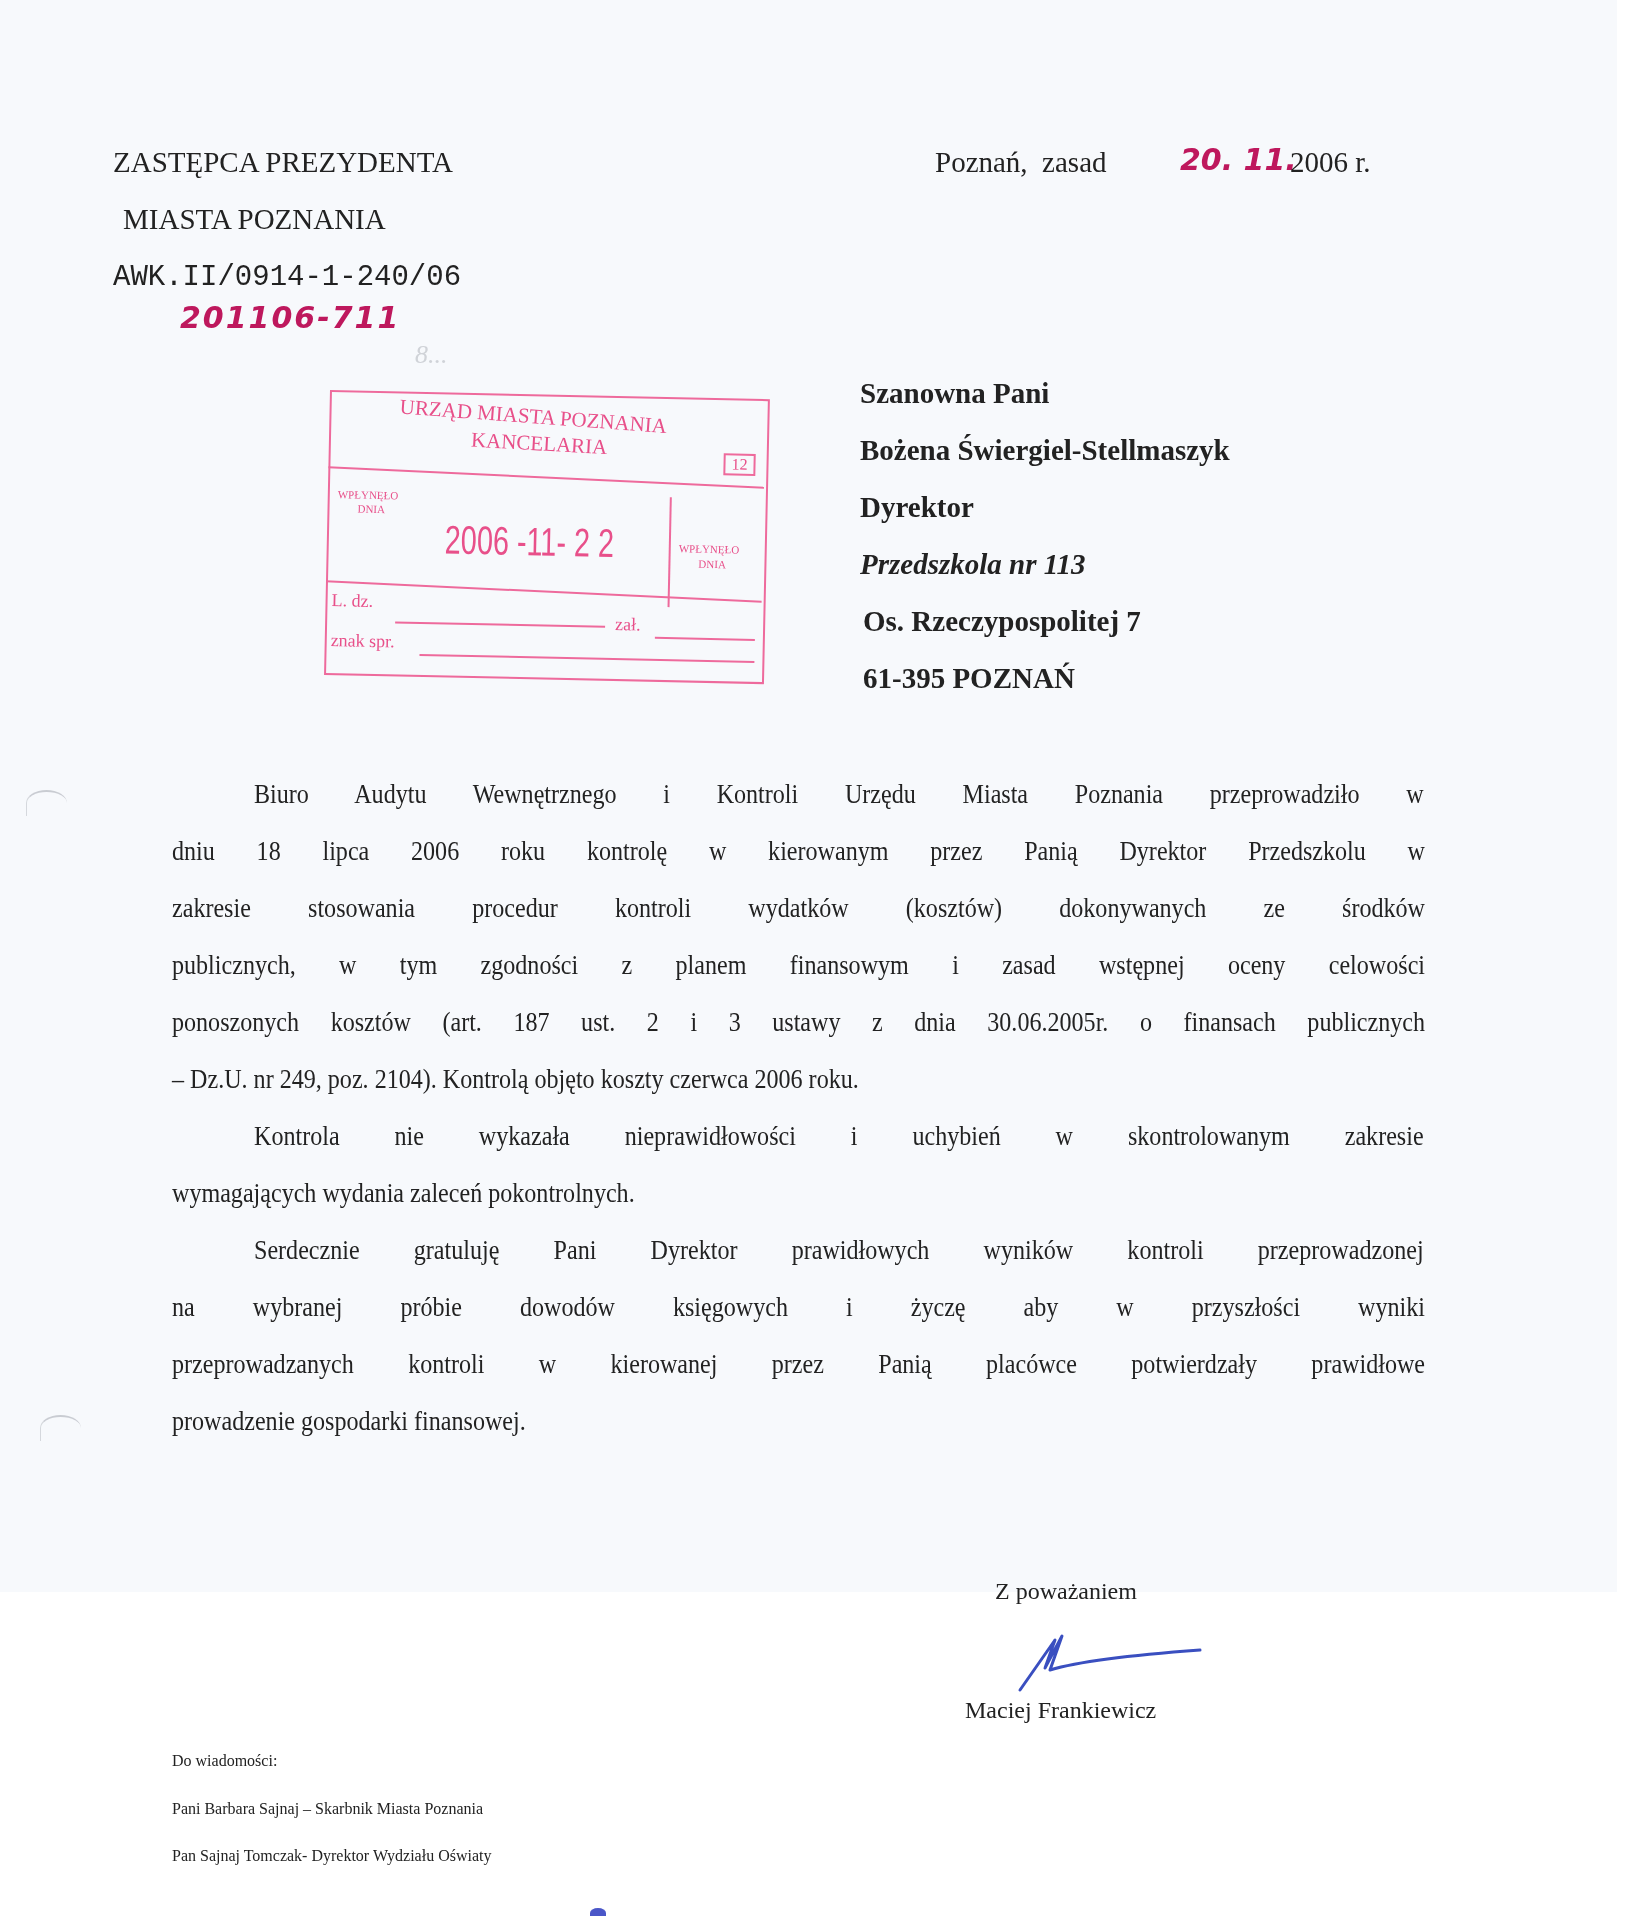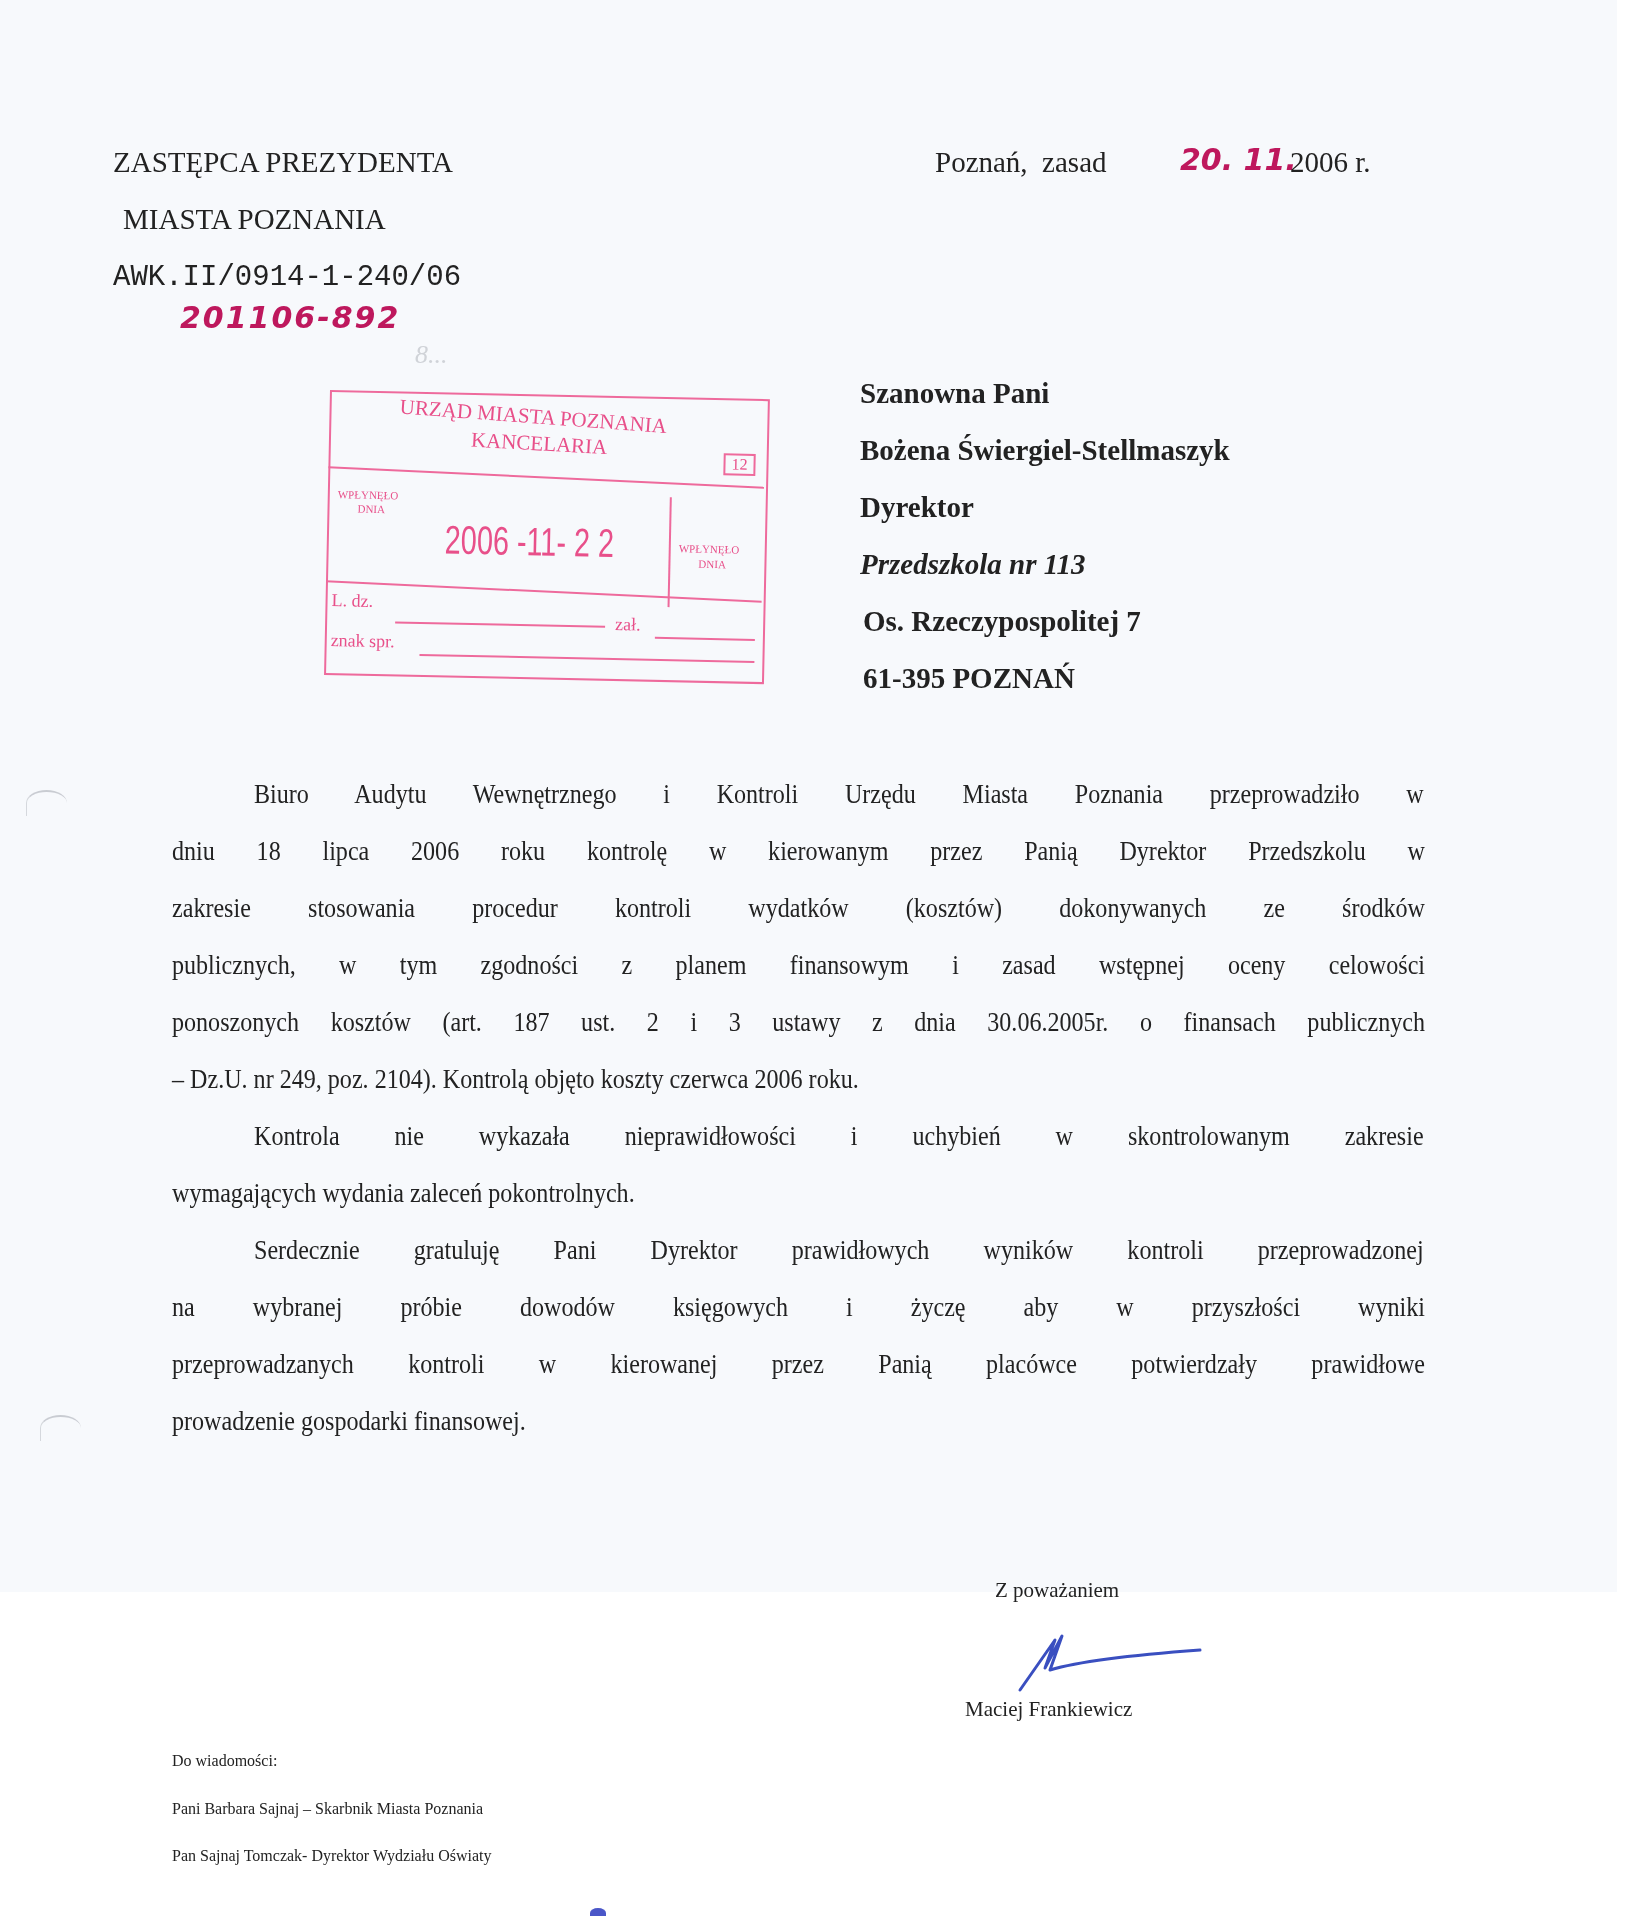--- a/index.html
+++ b/index.html
@@ -19,21 +19,21 @@
     font-family: "DejaVu Sans", sans-serif; font-style: italic;
     color: #be185d; font-weight: bold;
   }
   .addr { font-size: 29px; font-weight: bold; }
   .body-line {
     position: absolute; left: 172px; width: 1253px; font-size: 28px;
     text-align: justify; text-align-last: justify; white-space: nowrap;
     transform-origin: left top; transform: scaleX(0.86); width: 1457px;
   }
   .body-line.last { text-align-last: left; }
-  .closing { font-size: 21px; }
+  .closing { font-size: 24px; }
   .cc { font-size: 16px; }
   .stamp {
     position: absolute; left: 330px; top: 390px; width: 440px; height: 285px;
     color: #e8508a; transform: rotate(1.2deg); transform-origin: left top;
     font-family: "Liberation Serif", serif;
   }
   .stamp .frame { position: absolute; border: 2px solid #ee6a9c; }
   .stamp .line { position: absolute; height: 0; border-top: 2px solid #ee6a9c; }
   .stamp .vline { position: absolute; width: 0; border-left: 2px solid #ee6a9c; }
   .hole {
@@ -46,21 +46,21 @@
 <body>
 
 <div class="paper">
 
   <div class="hole" style="left:26px; top:790px;"></div>
   <div class="hole" style="left:40px; top:1415px;"></div>
 
   <div class="abs hdr" style="left:113px; top:146px;">ZASTĘPCA PREZYDENTA</div>
   <div class="abs hdr" style="left:123px; top:203px;">MIASTA POZNANIA</div>
   <div class="abs hdr" style="left:113px; top:261px;font-family:Liberation Mono, monospace;">AWK.II/0914-1-240/06</div>
-  <div class="abs hand" style="left:180px; top:300px; font-size:30px; letter-spacing:2px;">201106-892</div>
+  <div class="abs hand" style="left:180px; top:300px; font-size:30px; letter-spacing:2px;">201106-711</div>
   <div class="abs" style="left:415px; top:340px; font-size:26px; color:#d0d3d8; font-style:italic;">8...</div>
 
   <div class="abs hdr" style="left:935px; top:146px; white-space:pre;">Poznań,  zasad</div>
   <div class="abs hand" style="left:1180px; top:142px; font-size:30px; white-space:pre;">20. 11.</div>
   <div class="abs hdr" style="left:1290px; top:146px;">2006 r.</div>
 
   <div class="stamp">
     <div class="frame" style="left:0; top:0; width:436px; height:281px;"></div>
     <div class="abs" style="left:70px; top:10px; font-size:21px; transform:rotate(3deg);">URZĄD MIASTA POZNANIA</div>
     <div class="abs" style="left:142px; top:37px; font-size:21px; transform:rotate(2deg);">KANCELARIA</div>

